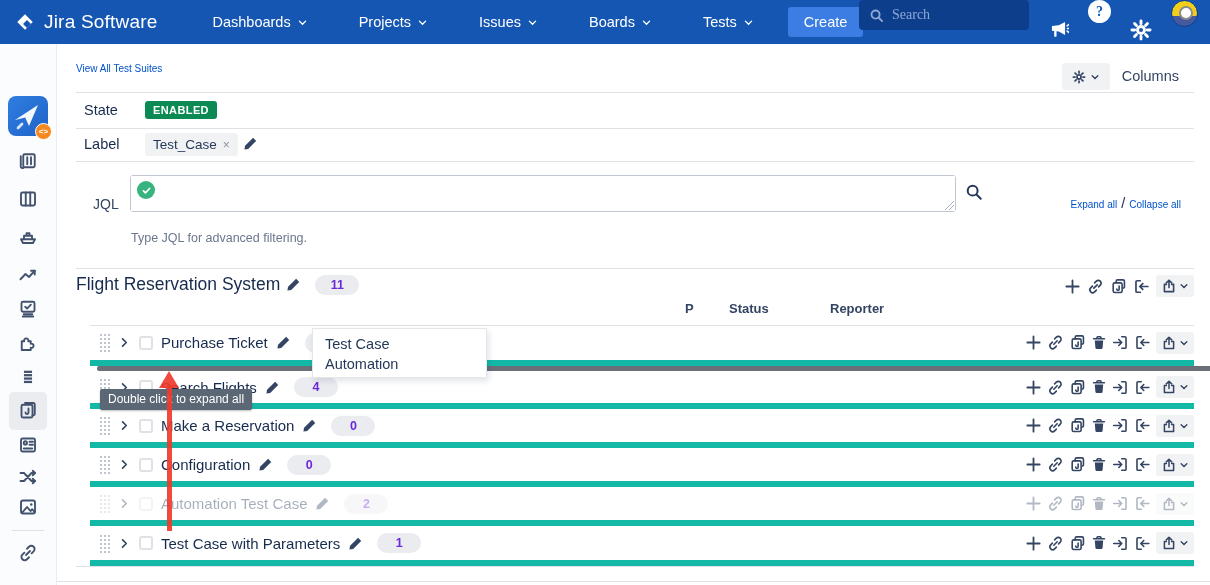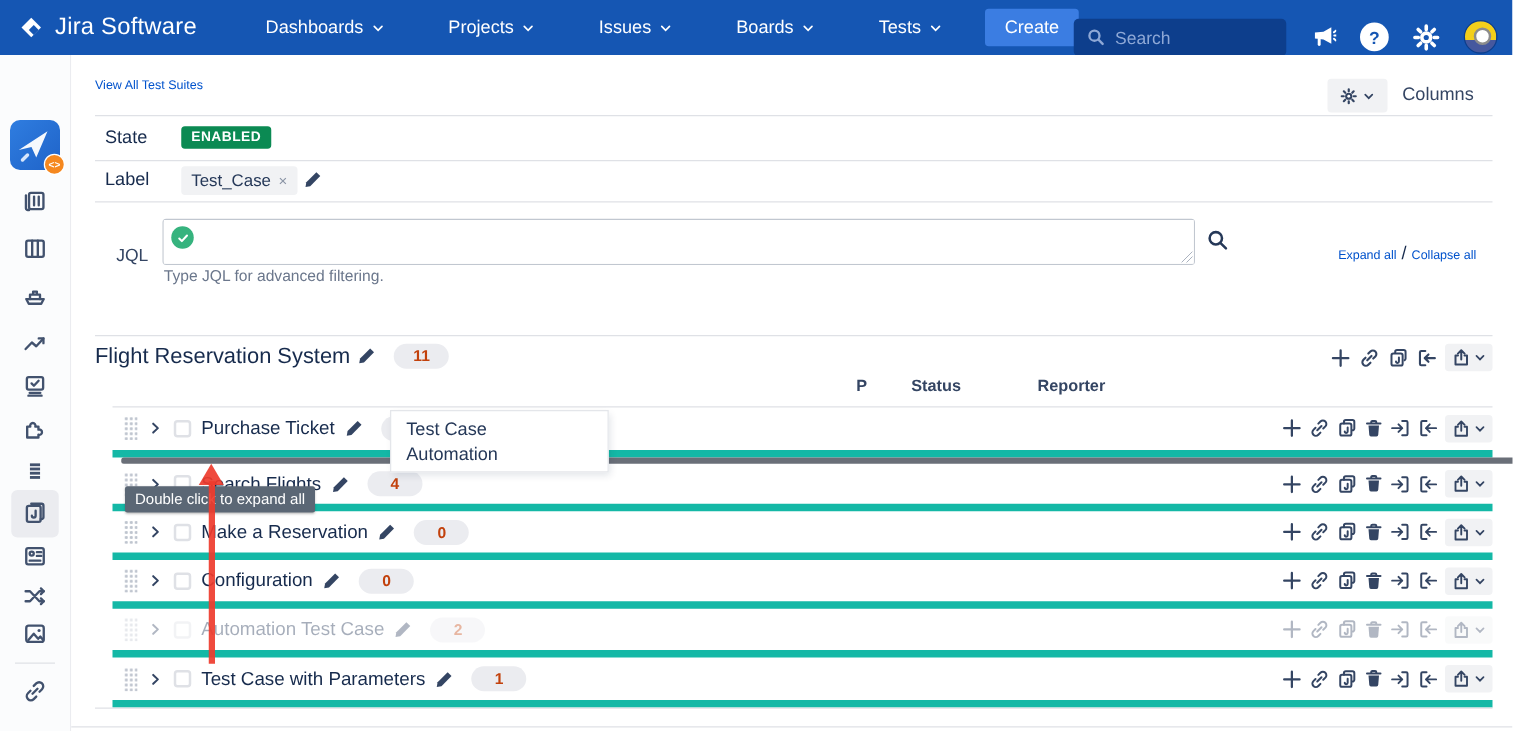--- a/index.html
+++ b/index.html
@@ -9,21 +9,21 @@
 
   
   .topnav { position:absolute; left:0; top:0; width:1210px; height:44px;
             background:#1556b3; display:flex; align-items:center; padding:0 14px; }
   .brand { display:flex; align-items:center; gap:8px; margin-right:38px; }
   .brand-title { color:#fff; font-size:19px; font-weight:500; letter-spacing:.2px; white-space:nowrap; }
   .navmenu { display:flex; align-items:center; gap:34px; }
   .navitem { display:flex; align-items:center; gap:6px; color:#fff; font-size:14.5px; font-weight:500; cursor:pointer; white-space:nowrap;margin-left:17px; }
   .create-btn { margin-left:34px; background:#3b7de2; color:#fff; border:none; border-radius:3px;
                 font-size:14.5px; font-weight:500; padding:7px 16px; cursor:pointer; font-family:inherit; }
-  .nav-right { position:absolute; right:12px; top:0; height:59px; display:flex; align-items:center; gap:19px; }
+  .nav-right { position:absolute; right:12px; top:0; height:59px; display:flex; gap:19px;font-family:Liberation Serif, serif; }
   .nav-search { display:flex; align-items:center; gap:8px; width:170px; height:30px;
                 background:#0d3e8c; border-radius:4px; padding:0 10px; }
   .nav-search input { background:transparent; border:none; outline:none; color:#cfdcf3;
                       font-size:14px; width:120px; font-family:inherit; }
   .nav-search input::placeholder { color:#8ea8d6; }
   .help-circle { width:23px; height:23px; border-radius:50%; background:#fff; color:#1556b3;
                  font-weight:bold; font-size:14px; display:flex; align-items:center; justify-content:center; cursor:pointer; }
   .avatar { width:27px; height:27px; border-radius:50%; cursor:pointer; overflow:hidden;
             background:linear-gradient(to bottom,#f3cf1b 0 60%,#46589e 60% 100%); position:relative; border:1px solid #0d3e8c; }
   .avatar::after { content:""; position:absolute; left:7px; top:5px; width:10px; height:10px;
@@ -64,27 +64,27 @@
   .jql-label { position:absolute; left:36px; top:152px; font-size:14px; color:#344563; }
   .jql-box { position:absolute; left:73px; top:131px; width:826px; height:37px; border:1px solid #c1c7d0;
              border-radius:3px; background:#fff; }
   .jql-box textarea { width:100%; height:100%; border:none; outline:none; resize:none;
                       font-family:inherit; padding:6px 8px 6px 30px; font-size:14px; }
   .jql-check { position:absolute; left:6px; top:5px; width:18px; height:18px; border-radius:50%;
                background:#36b37e; display:flex; align-items:center; justify-content:center; }
   .resize-grip { position:absolute; right:1px; bottom:1px; width:9px; height:9px;
        background:linear-gradient(135deg,transparent 0 50%,#aab2bf 50% 55%,transparent 55% 70%,#aab2bf 70% 75%,transparent 75%); }
   .jql-mag { position:absolute; left:908px; top:139px; color:#253858; cursor:pointer; }
-  .jql-hint { position:absolute; left:74px; top:170px; font-size:12.5px; color:#6b778c; }
+  .jql-hint { position:absolute; left:74px; top:187px; font-size:12.5px; color:#6b778c; }
   .expand-links { position:absolute; right:29px; top:151px; font-size:14.5px; white-space:nowrap; }
 
   .section-title-row { position:absolute; left:19px; top:230px; display:flex; align-items:center; gap:6px; }
   .section-title { font-size:17.5px; font-weight:500; color:#172b4d; }
   .count-pill { background:#ebecf0; border-radius:10px; min-width:44px; height:20px; padding:0 10px;
-                font-size:12.5px; font-weight:bold; color:#c2410c;
+                font-size:12.5px; font-weight:bold; color:#6d28d9;
                 display:flex; align-items:center; justify-content:center; }
   .hdr-actions { position:absolute; right:16px; top:231px; display:flex; align-items:center; gap:6px; color:#344563; }
   .act { display:flex; align-items:center; justify-content:center; cursor:pointer; color:#344563; }
   .share-btn { display:flex; align-items:center; gap:2px; background:#f1f2f4; border-radius:3px;
                padding:3px 5px; cursor:pointer; color:#344563; }
   .col-headers { position:absolute; top:257px; left:0; width:100%; font-size:13px; font-weight:bold; color:#344563; }
   .col-p { position:absolute; left:628px; } .col-status { position:absolute; left:672px; }
   .col-reporter { position:absolute; left:773px; }
 
   

